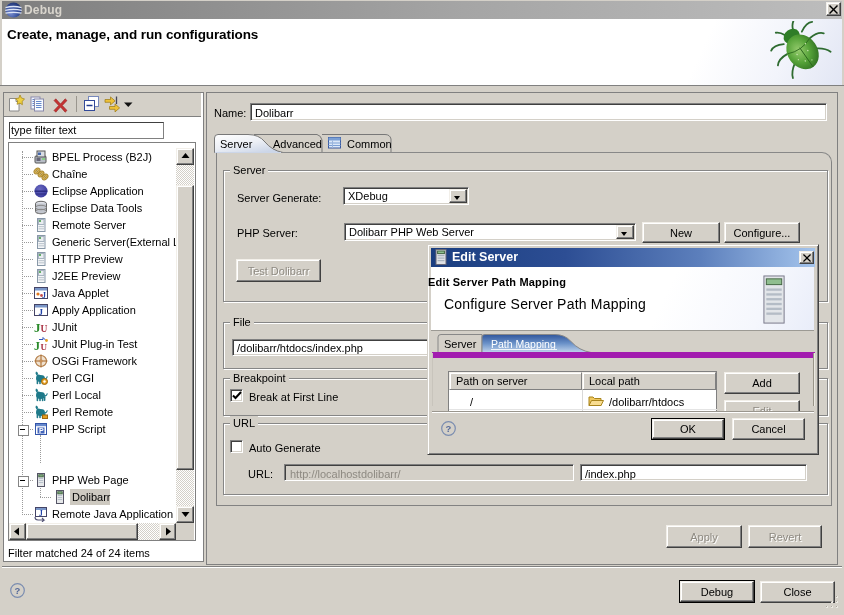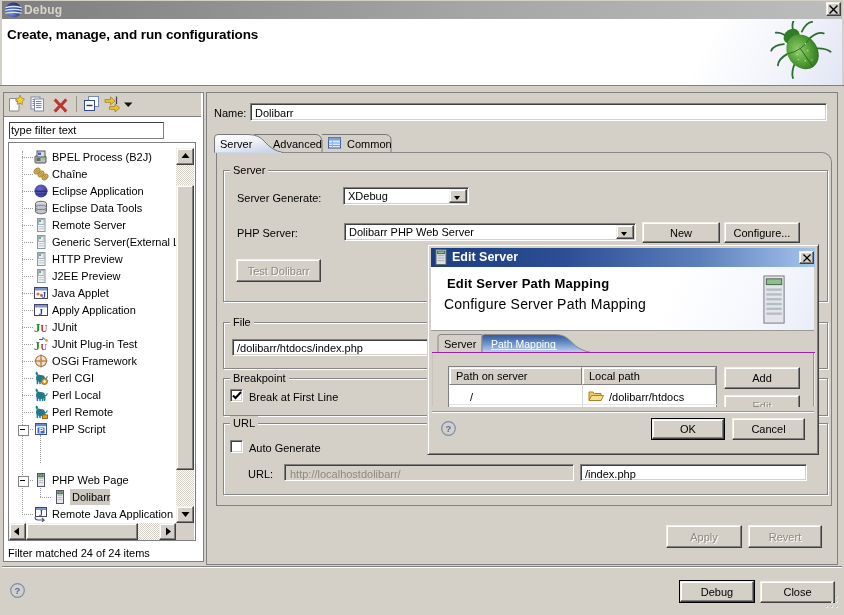--- a/index.html
+++ b/index.html
@@ -497,21 +497,21 @@
         <rect x="3.6" y="8.5" width="6.8" height="1.2" fill="#aab4be"></rect>
         <rect x="3.6" y="11" width="6.8" height="1.2" fill="#aab4be"></rect>
       </svg>
 <div class="abs" style="left:24px;top:5px;color:#fff;font-weight:bold;font-size:12.5px">Edit Server</div>
 <div class="btn" style="left:371px;top:6px;width:13px;height:11px">
         <svg width="8" height="8" viewBox="0 0 9 9">
           <path d="M1,0 L4.5,3.5 L8,0 L9,1 L5.5,4.5 L9,8 L8,9 L4.5,5.5 L1,9 L0,8 L3.5,4.5 L0,1 Z" fill="#000"></path>
         </svg>
       </div>
 <div class="abs" style="left:3px;top:22px;width:383px;height:63px;background:linear-gradient(115deg,#ffffff 60%,#f5f7fd 85%,#e9edf9 100%);border-bottom:1px solid #9c9a94"></div>
-<div class="abs" style="left:19px;top:31px;font-weight:bold;font-size:13px;letter-spacing:0.2px">Edit Server Path Mapping</div>
+<div class="abs" style="left:0;top:31px;font-weight:bold;font-size:11px;letter-spacing:0.2px">Edit Server Path Mapping</div>
 <div class="abs" style="left:16px;top:51px;font-size:14px;letter-spacing:0.2px">Configure Server Path Mapping</div>
 <svg class="abs" style="left:334px;top:30px" width="25" height="50" viewBox="0 0 26 52">
         <rect x="2" y="1" width="21" height="49" fill="#e2e5e9" stroke="#778"></rect>
         <rect x="4.5" y="4" width="16" height="6" fill="#8fbe8f" stroke="#464"></rect>
         <g fill="#b4bcc6">
           <rect x="4.5" y="14" width="16" height="2.4"></rect>
           <rect x="4.5" y="19" width="16" height="2.4"></rect>
           <rect x="4.5" y="24" width="16" height="2.4"></rect>
           <rect x="4.5" y="29" width="16" height="2.4"></rect>
           <rect x="4.5" y="34" width="16" height="2.4"></rect>
@@ -525,21 +525,21 @@
             <stop offset="0.5" stop-color="#6b92c9"></stop>
             <stop offset="1" stop-color="#c0d4ec"></stop>
           </linearGradient>
         </defs>
 <path d="M3,18.5 L3,3 Q3,0.5 6,0.5 L47,0.5 L47,18.5 Z" fill="#d4d0c8" stroke="#888"></path>
 <path d="M47,18.5 L47,3 Q47,0.5 50,0.5 L120,0.5 Q130,0.5 136,7.5 Q144,16.5 156,18.5 Z" fill="url(#dtab)" stroke="#888"></path>
 <text x="9" y="13.5" font-size="11" font-family="Liberation Sans">Server</text>
 <text x="56" y="13.5" font-size="10.5" font-family="Liberation Sans" fill="#ffffff">Path Mapping</text>
         <line x1="56" y1="15.5" x2="122" y2="15.5" stroke="#f0f4fa" stroke-width="1"></line>
 </svg>
-<div class="abs" style="left:4px;top:107px;width:383px;height:54px;border-top:1px solid #a21caf;overflow:hidden">
+<div class="abs" style="left:4px;top:107px;width:383px;height:54px;border-top:6px solid #a21caf;overflow:hidden">
 <div class="abs" style="left:16px;top:13px;width:267px;height:60px;border:1px solid #808080;background:#fff"></div>
 <div class="abs" style="left:17px;top:14px;width:131px;height:16px;background:#d4d0c8;border:1px solid;border-color:#f2efe9 #808080 #808080 #f2efe9;box-shadow:inset 1px 1px 0 #fff"></div>
 <div class="abs" style="left:150px;top:14px;width:132px;height:16px;background:#d4d0c8;border:1px solid;border-color:#f2efe9 #808080 #808080 #f2efe9;box-shadow:inset 1px 1px 0 #fff"></div>
 <div class="lbl" style="left:24px;top:16px">Path on server</div>
 <div class="lbl" style="left:157px;top:16px">Local path</div>
 <div class="lbl" style="left:38px;top:37px">/</div>
 <svg class="abs" style="left:156px;top:36px" width="16" height="13" viewBox="0 0 16 13">
           <path d="M1,3 L1,11.5 L13,11.5 L13,4.5 L6.5,4.5 L5,3 Z" fill="#f0c860" stroke="#a8841c"></path>
           <path d="M1,11.5 L3.5,6.5 L15.5,6.5 L13,11.5 Z" fill="#f8dc90" stroke="#a8841c"></path>
         </svg>

